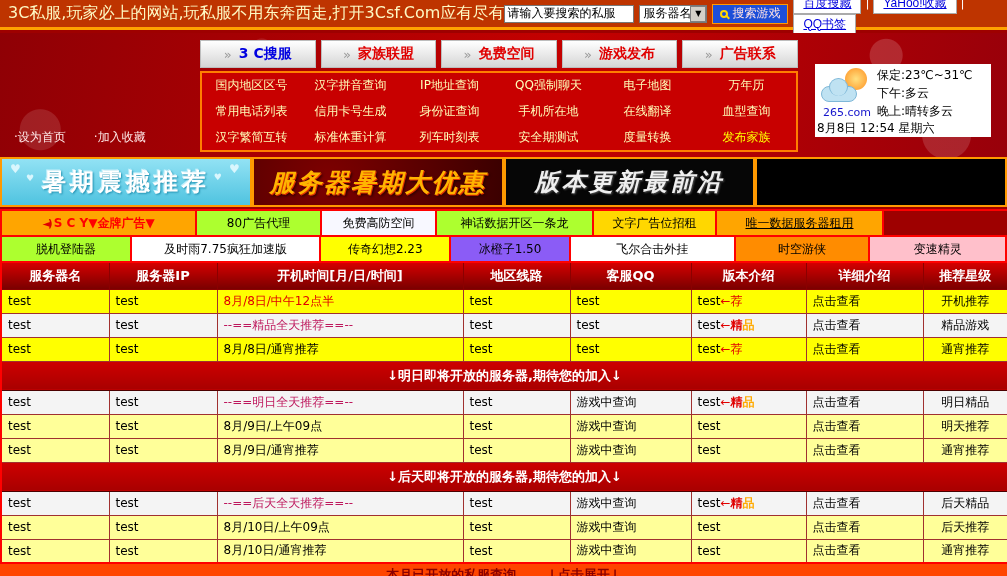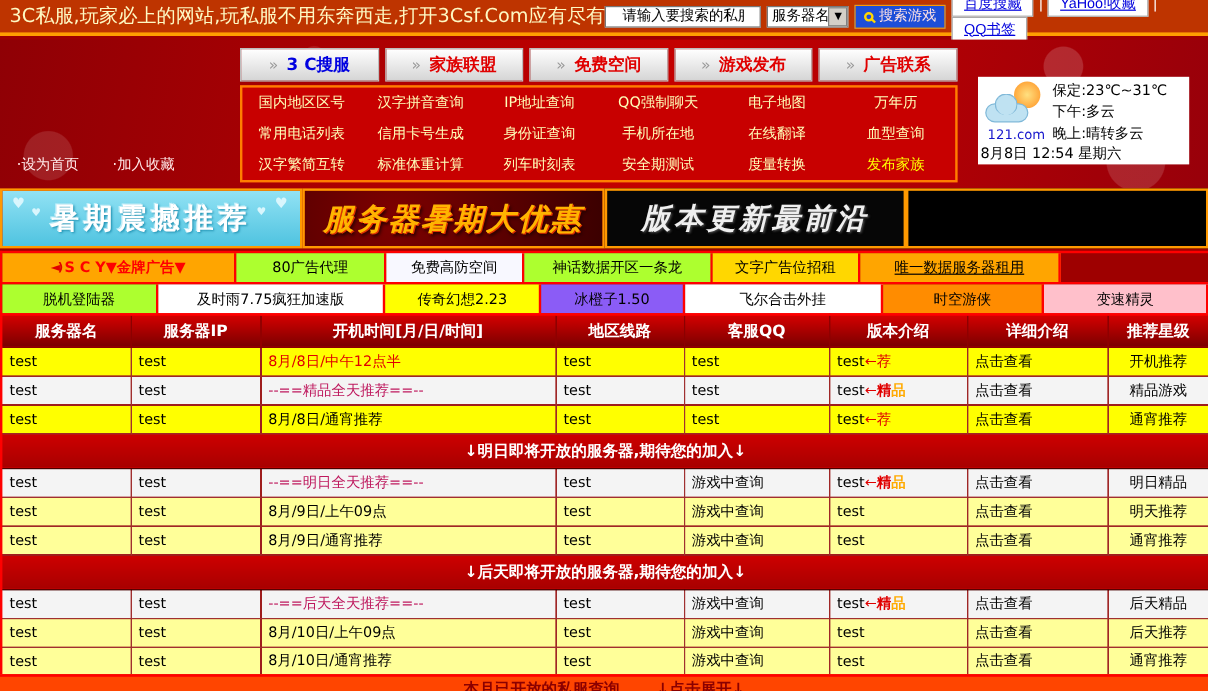--- a/index.html
+++ b/index.html
@@ -4,21 +4,21 @@
 <style>
   * { box-sizing: border-box; margin: 0; padding: 0; }
   html,body { width:1007px; height:576px; overflow:hidden; }
   body { font-family:"DejaVu Sans",sans-serif; background:#9E0000; position:relative; font-size:12px; }
 
   
   #topbar { position:absolute; top:0; left:0; width:1007px; height:30px;
     background:#BE3400; border-bottom:3px solid #FFA000; display:flex; align-items:center; }
   .slogan { color:#fef9c3; font-size:16px; margin-left:8px; white-space:nowrap; }
   .search-area { display:flex; align-items:center; gap:5px; margin-left:auto; margin-right:8px; }
-  input.search { width:130px; height:18px; border:1px solid #777; font-size:12px; padding:0 13px; background:#FFF; color:#000; }
+  input.search { width:130px; height:18px; border:1px solid #777; font-size:12px; padding:0 2px; background:#FFF; color:#000; }
   .select-box { width:68px; height:18px; background:#FFF; border:1px solid #777; display:flex; align-items:center; font-size:12px; }
   .select-label { flex:1; padding-left:3px; color:#000; white-space:nowrap; overflow:hidden; }
   .select-arrow { width:16px; height:16px; background:#D4D0C8; border:1px solid #808080; font-size:8px; color:#000;
     display:flex; align-items:center; justify-content:center; }
   .search-btn { height:20px; background:#1d4ed8; border:1px solid #FF9900; color:#FFE2E2; font-size:12px;
     display:flex; align-items:center; gap:4px; padding:0 7px; cursor:pointer; white-space:nowrap; }
   .magnifier { width:8px; height:8px; border:2px solid #FFD700; border-radius:50%; position:relative; display:inline-block; }
   .magnifier::after { content:""; position:absolute; width:5px; height:2px; background:#FFD700; transform:rotate(45deg); right:-4px; bottom:-2px; }
   .bookmark { background:#FFF; border:1px solid #AAA; color:#0000DD; text-decoration:underline; font-size:12px;
     padding:1px 9px; white-space:nowrap; cursor:pointer; }
@@ -167,21 +167,21 @@
     </div>
   <div id="homelinks">
     <span>·设为首页</span>
     <span>·加入收藏</span>
   </div>
   <div id="weather">
     <div class="w-icon">
       <div class="w-sun"></div>
         <div class="w-cloud"></div>
     </div>
-    <span class="w-site">121.com</span>
+    <span class="w-site">265.com</span>
     <span class="w-line1">保定:23℃~31℃</span>
     <span class="w-line2">下午:多云</span>
     <span class="w-line3">晚上:晴转多云</span>
     <span class="w-date">8月8日 12:54 星期六</span>
   </div>
 </div>
 
 <div id="banners">
   <div class="banner banner1">
     <span class="heart h1">♥</span>

